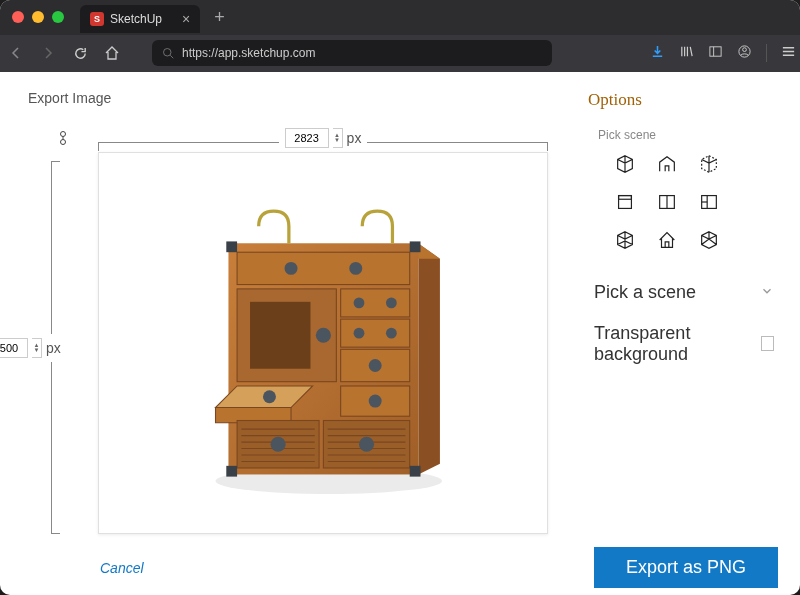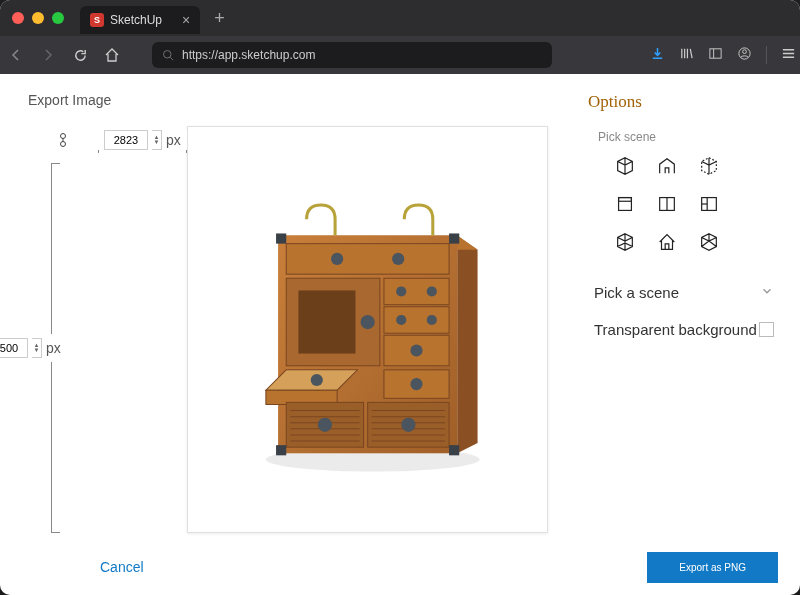--- a/index.html
+++ b/index.html
@@ -36,43 +36,43 @@
 .link-icon { margin-bottom: 8px; color: #555; font-size:14px; }
 .vdim-bracket { flex: 1; width: 24px; border-left: 0.5px solid #888; position: relative; margin-top:4px; }
 .vdim-bracket::before, .vdim-bracket::after { content:""; position:absolute; left:0; width:8px; height:0; border-top:0.5px solid #888; }
 .vdim-bracket::before { top:0; }
 .vdim-bracket::after { bottom:0; }
 .vdim-input-wrap { position: absolute; left: -68px; top: 50%; transform: translateY(-50%); display:flex; align-items:center; gap:4px; background:#fff; padding:4px 0;}
 .diminput { width: 44px; height: 20px; border: 1px solid #ccc; font-size: 11px; text-align: center; }
 .spinbox { width:10px; display:flex; flex-direction:column; font-size:6px; color:#666; line-height:5px; border:1px solid #ccc; border-left:none; height:20px; justify-content:center; align-items:center;}
 .unit { font-size: 14px; color: #555; }
 
-.preview-col { flex: 1; display: flex; }
+.preview-col { flex: 1; display: flex; flex-direction: column; }
 .hdim { height: 28px; display: flex; align-items: center; justify-content: center; position: relative; }
 .hdim-bracket { position:absolute; left:0; right:0; top:18px; border-top:0.5px solid #888; }
 .hdim-bracket::before,.hdim-bracket::after { content:""; position:absolute; top:0; height:8px; width:0; border-left:0.5px solid #888; }
 .hdim-bracket::before{left:0;} .hdim-bracket::after{right:0;}
 .hdim-input-wrap { display:flex; align-items:center; gap:4px; background:#fff; padding:0 6px; z-index:1; }
 
 .preview { flex: 1; border: 1px solid #e0e0e0; background: #fff; display:flex; align-items:center; justify-content:center; box-shadow:0 1px 3px rgba(0,0,0,0.08); }
 .preview svg { width: 85%; height: 85%; }
 
 .right { width: 232px; padding: 18px 20px; border-left: none; }
 .opt-title { font-size: 17px; color: #a16207; margin-bottom: 18px; font-family: Liberation Serif, serif; }
 .pickview-lbl { font-size: 12px; color: #888; margin-bottom: 10px; margin-left: 10px;}
 .view-grid { display: grid; grid-template-columns: repeat(3, 28px); gap: 14px 14px; margin-left: 24px; margin-bottom: 20px; }
 .view-btn { width: 26px; height: 24px; display:flex; align-items:center; justify-content:center; color:#222; cursor:pointer; }
 .view-btn svg { width:22px; height:22px; stroke:#222; stroke-width:1.3; fill:none; }
-.opt-row { display:flex; align-items:center; justify-content:space-between; padding: 10px 6px; font-size: 15px; color:#333; }
+.opt-row { display:flex; align-items:center; justify-content:space-between; padding: 10px 6px; font-size: 18px; color:#333; }
 .chevron { color:#999; }
 .checkbox { width:15px; height:15px; border:1px solid #bbb; }
 
 .footer { height: 50px; display:flex; align-items:center; justify-content:space-between; padding: 0 22px 6px 100px; }
-.cancel { color: #1279c6; font-size: 14px; background:none; border:none; cursor:pointer; }
-.export { background: #1279c6; color:#fff; border:none; padding: 10px 32px; font-size: 10px; cursor:pointer; }
+.cancel { color: #1279c6; font-size: 14px; background:none; border:none; cursor:pointer;font-style:italic; }
+.export { background: #1279c6; color:#fff; border:none; padding: 10px 32px; font-size: 18px; cursor:pointer; }
 </style>
 </head>
 <body>
 
 <div class="window">
 
   <div class="titlebar">
     <div class="traffic">
       <div class="dot red"></div>
       <div class="dot yellow"></div>

